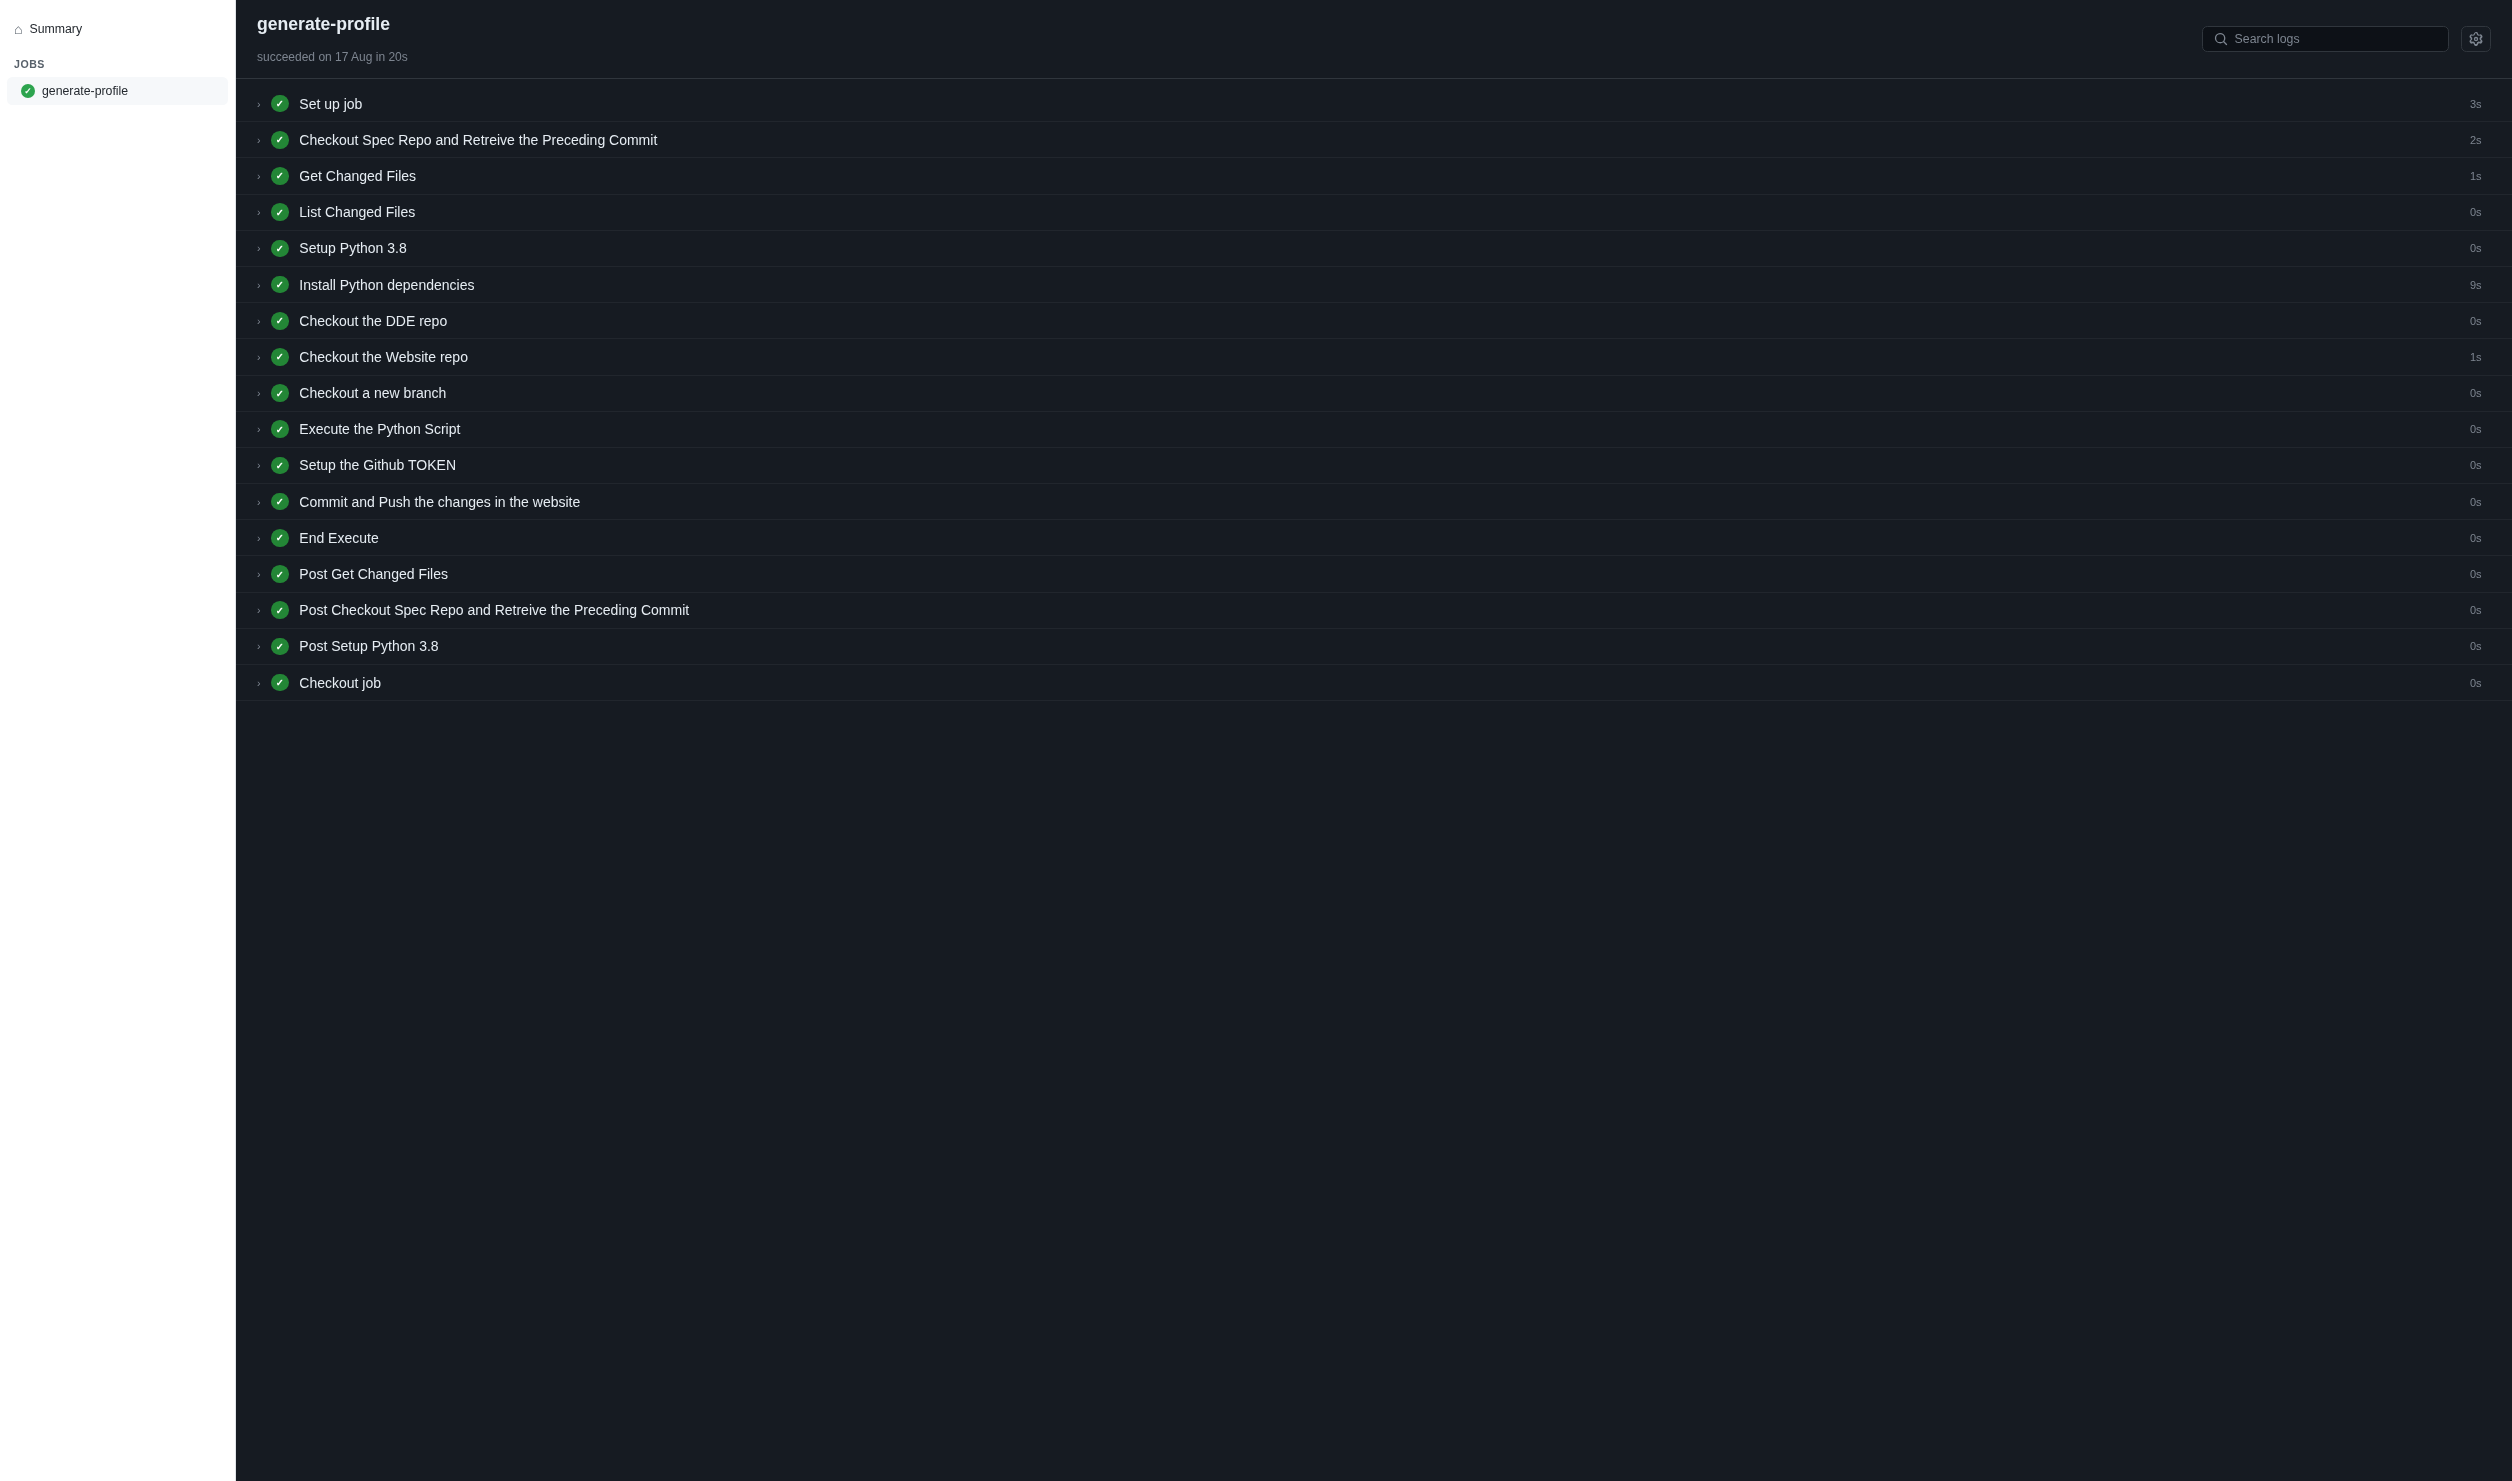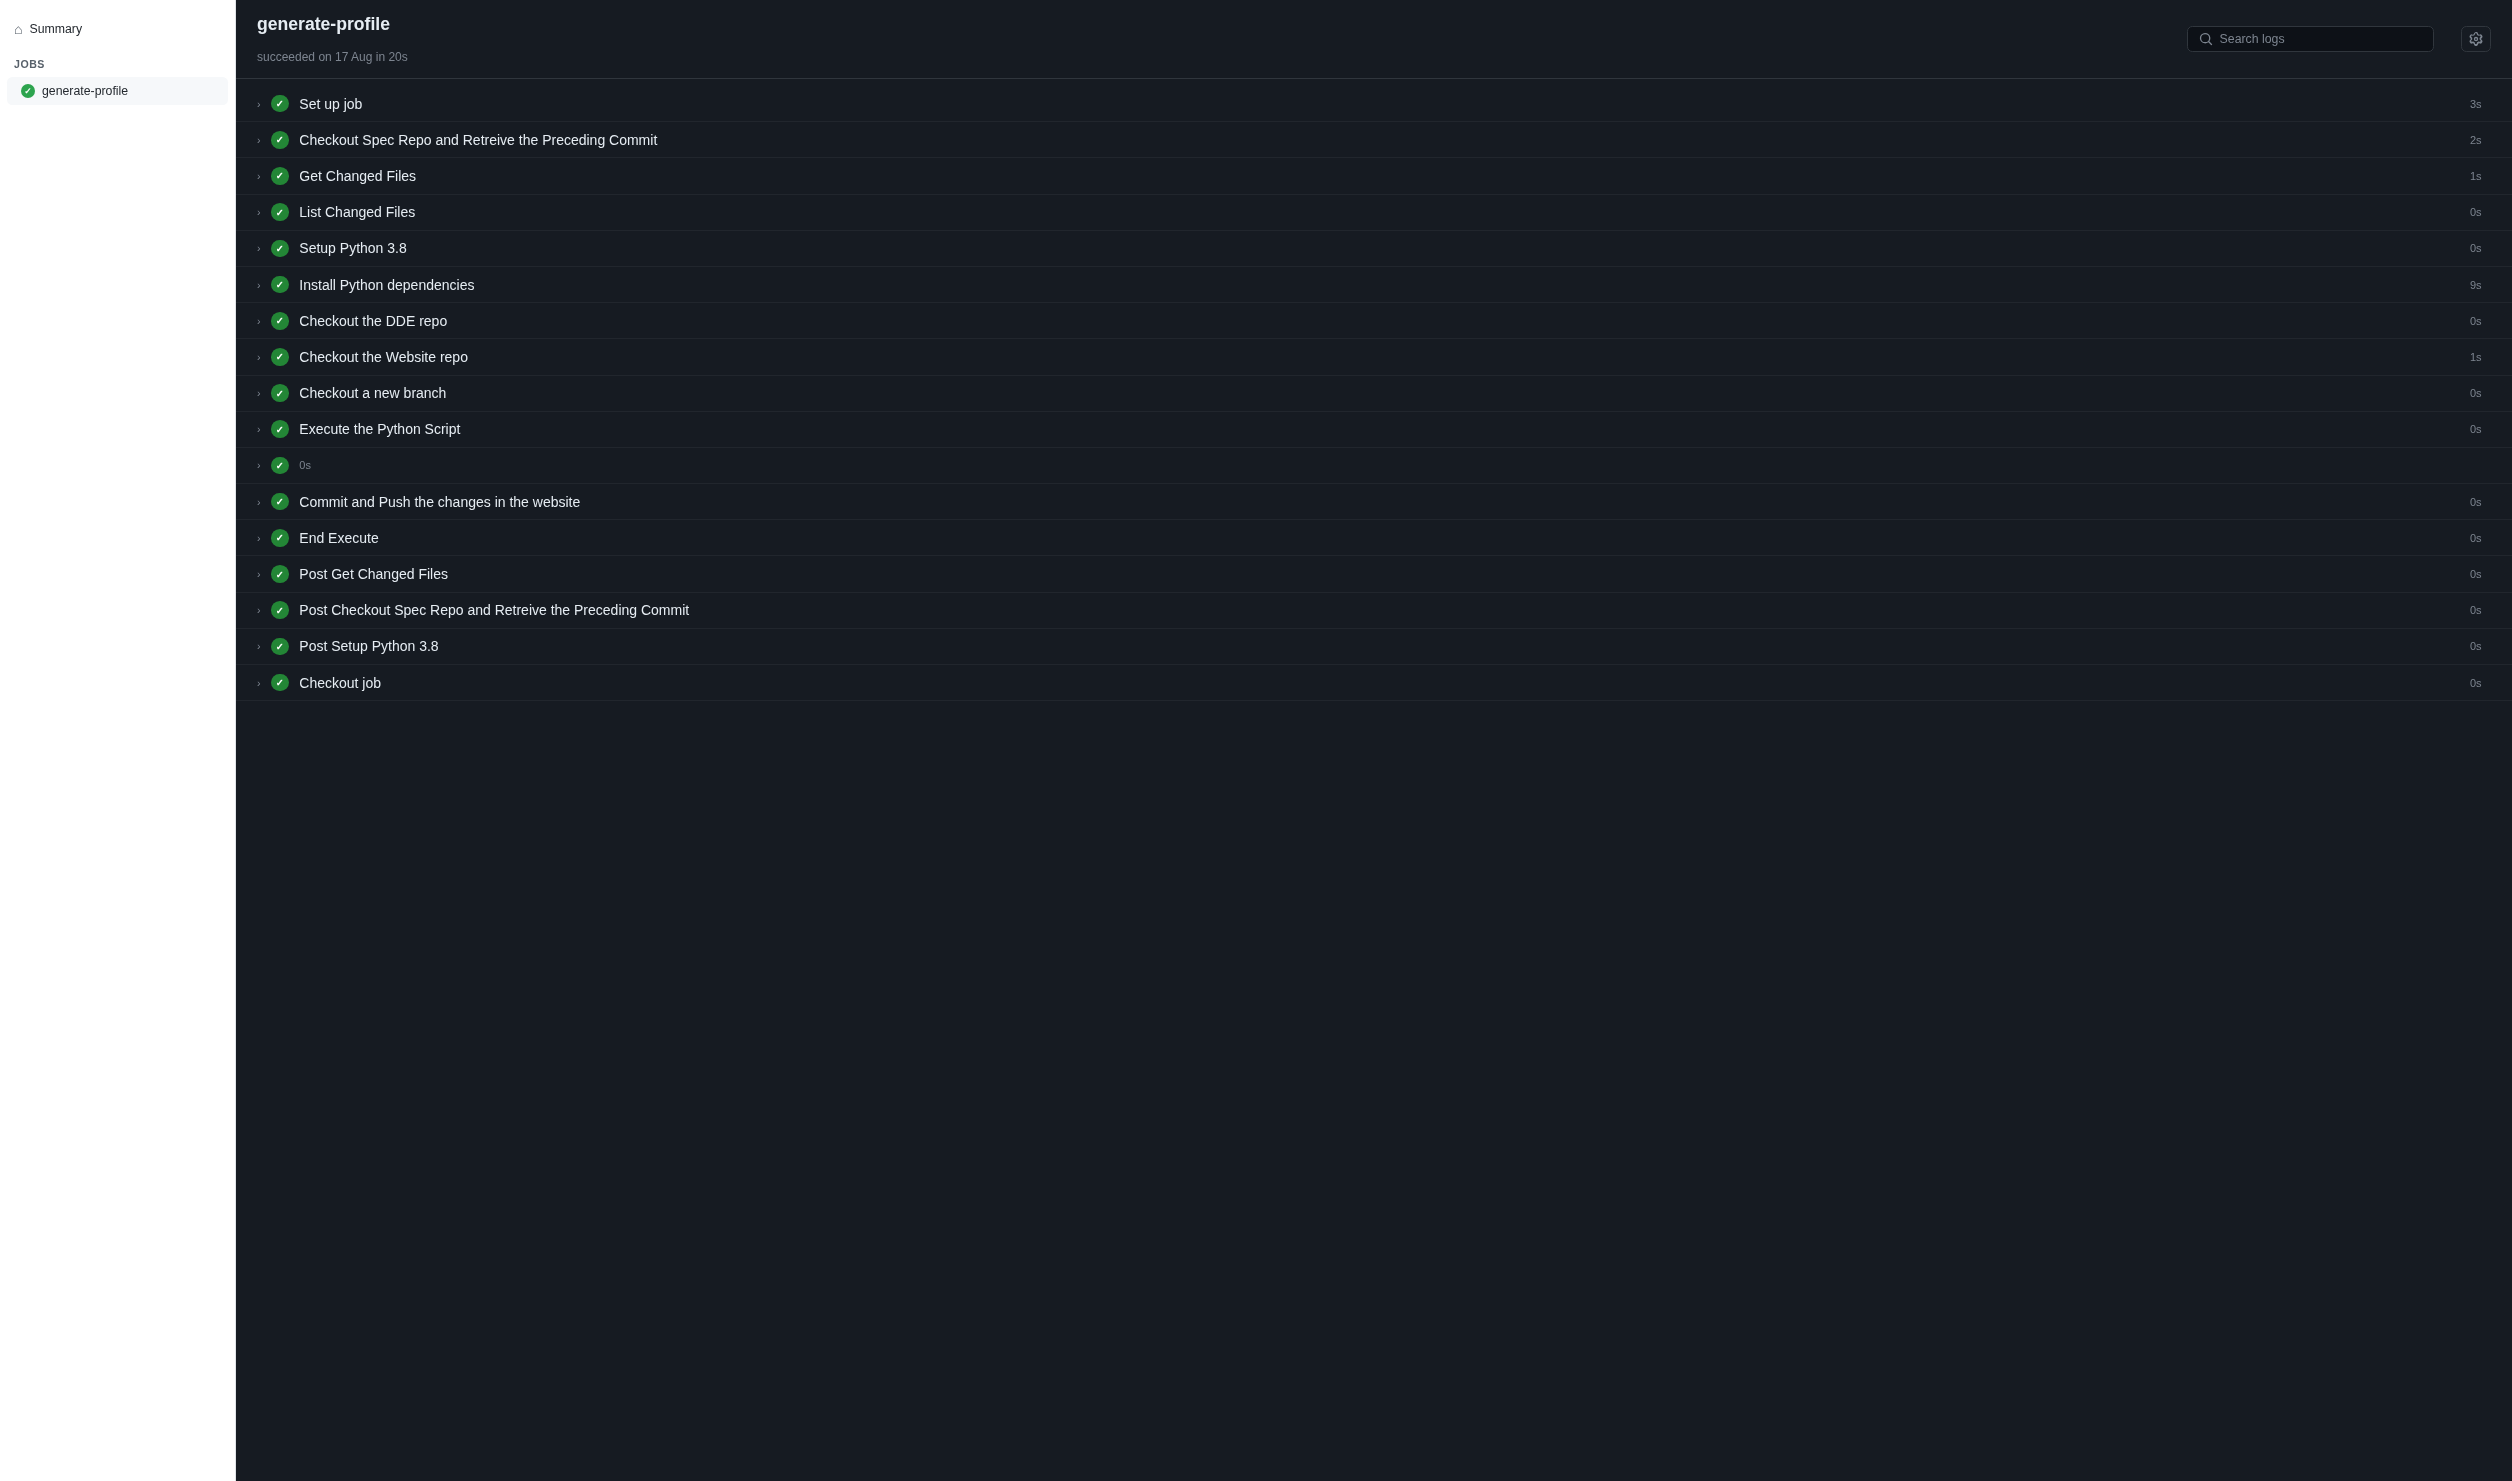--- a/index.html
+++ b/index.html
@@ -105,21 +105,21 @@
 
     .workflow-subtitle {
       font-size: 12px;
       color: #7d8590;
       margin-top: 15px;
     }
 
     .header-actions {
       display: flex;
       align-items: flex-end;
-      gap: 27px;
+      gap: 12px;
     }
 
     .search-box {
       display: flex;
       align-items: center;
       gap: 7px;
       background: #0d1117;
       border: 0.9px solid #30363d;
       border-radius: 5.3px;
       padding: 5.3px 10.6px;
@@ -311,20 +311,21 @@
     </div>
       <div class="step-row">
       <span class="chevron-icon">›</span>
       <span class="step-check"></span>
       <span class="step-name">Execute the Python Script</span>
       <span class="step-duration">0s</span>
     </div>
       <div class="step-row">
       <span class="chevron-icon">›</span>
       <span class="step-check"></span>
+      <span class="step-name">Setup the Github TOKEN</span>
       <span class="step-duration">0s</span>
     </div>
       <div class="step-row">
       <span class="chevron-icon">›</span>
       <span class="step-check"></span>
       <span class="step-name">Commit and Push the changes in the website</span>
       <span class="step-duration">0s</span>
     </div>
       <div class="step-row">
       <span class="chevron-icon">›</span>

